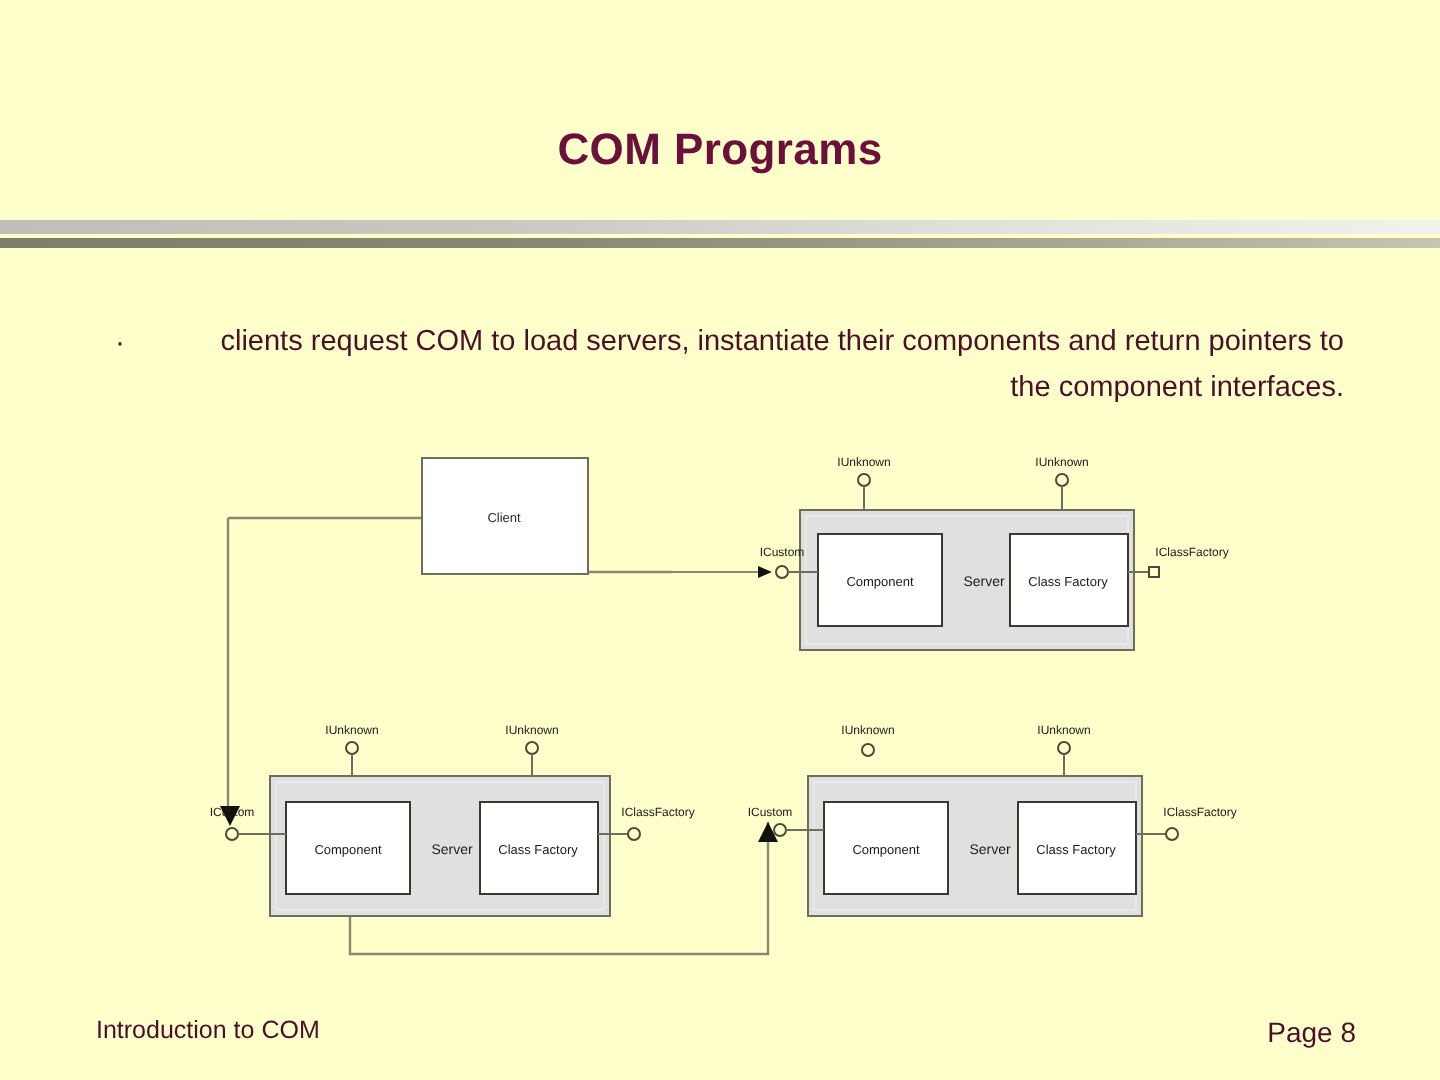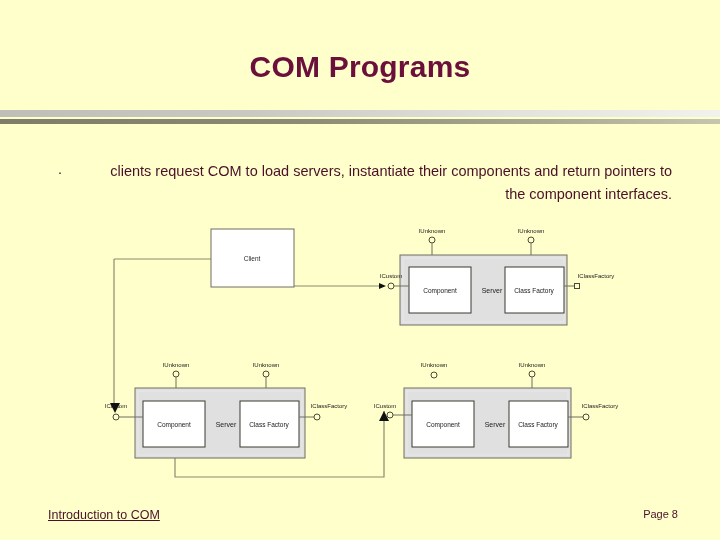--- a/index.html
+++ b/index.html
@@ -7,23 +7,23 @@
     width:720px;height:540px;
     background:#FFFFCC;
     font-family:"Liberation Sans", sans-serif;
     overflow:hidden;
     position:relative;
   }
   .slide{position:absolute;inset:0;}
 
   
   .title{
-    position:absolute;left:0;top:50px;width:720px;
+    position:absolute;left:0;top:62px;width:720px;
     text-align:center;
-    font-size:30px;font-weight:bold;
+    font-size:22px;font-weight:bold;
     color:#6B0F3B;
     letter-spacing:0.2px;
   }
   
   .rule-wrap{position:absolute;left:0;top:110px;width:720px;}
   .rule-top{
     height:7px;width:720px;
     background:linear-gradient(to right,#BFBFB8 0%,#C9C9C2 35%,#E2E2DC 70%,#F2F2EC 100%);
   }
   .rule-gap{height:2px;background:#FFFFCC;}
@@ -50,25 +50,25 @@
     text-align:right;
   }
 
   
   .diagram{position:absolute;left:0;top:215px;width:720px;height:275px;}
   .diagram svg{display:block;}
 
   
   .footer-left{
     position:absolute;left:48px;top:508px;
-    font-size:12.5px;color:#4A1028;text-decoration:underline;
+    font-size:12.5px;color:#4A1028;
   }
   .footer-right{
     position:absolute;right:42px;top:508px;
-    font-size:11px;color:#4A1028;
+    font-size:14px;color:#4A1028;
   }
 </style>
 </head>
 <body>
 
 <div class="slide">
 
   <div class="title">COM Programs</div>
 
   <div class="rule-wrap">

